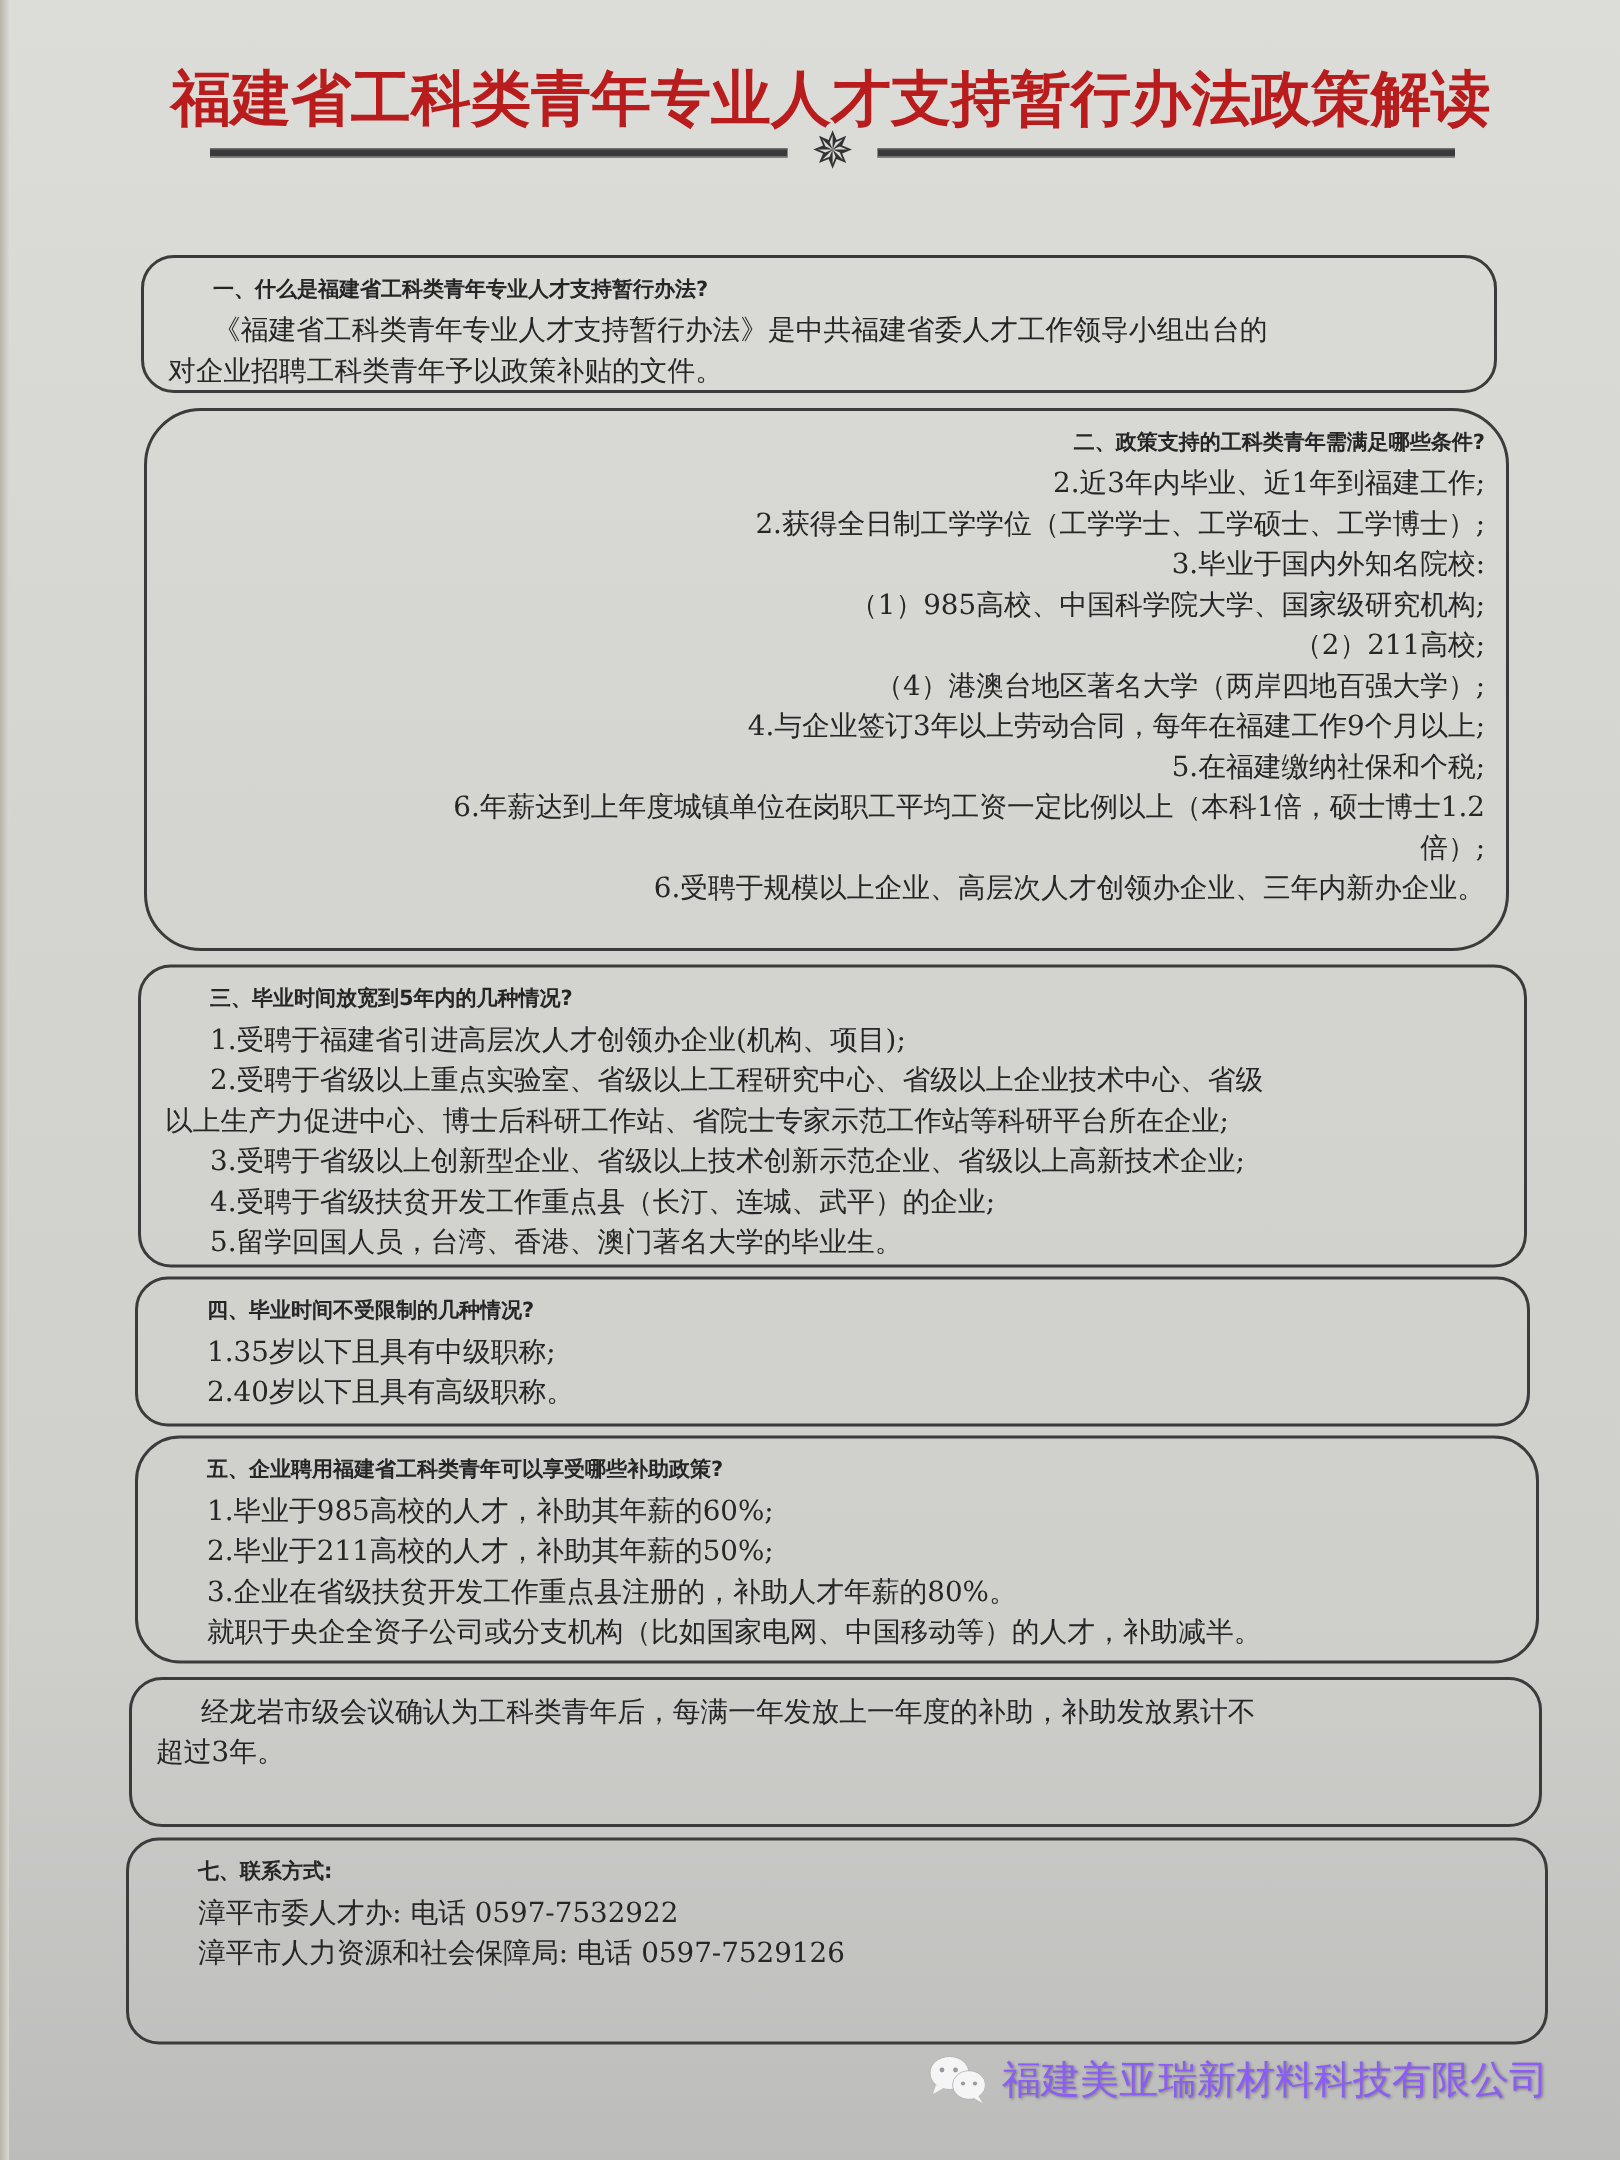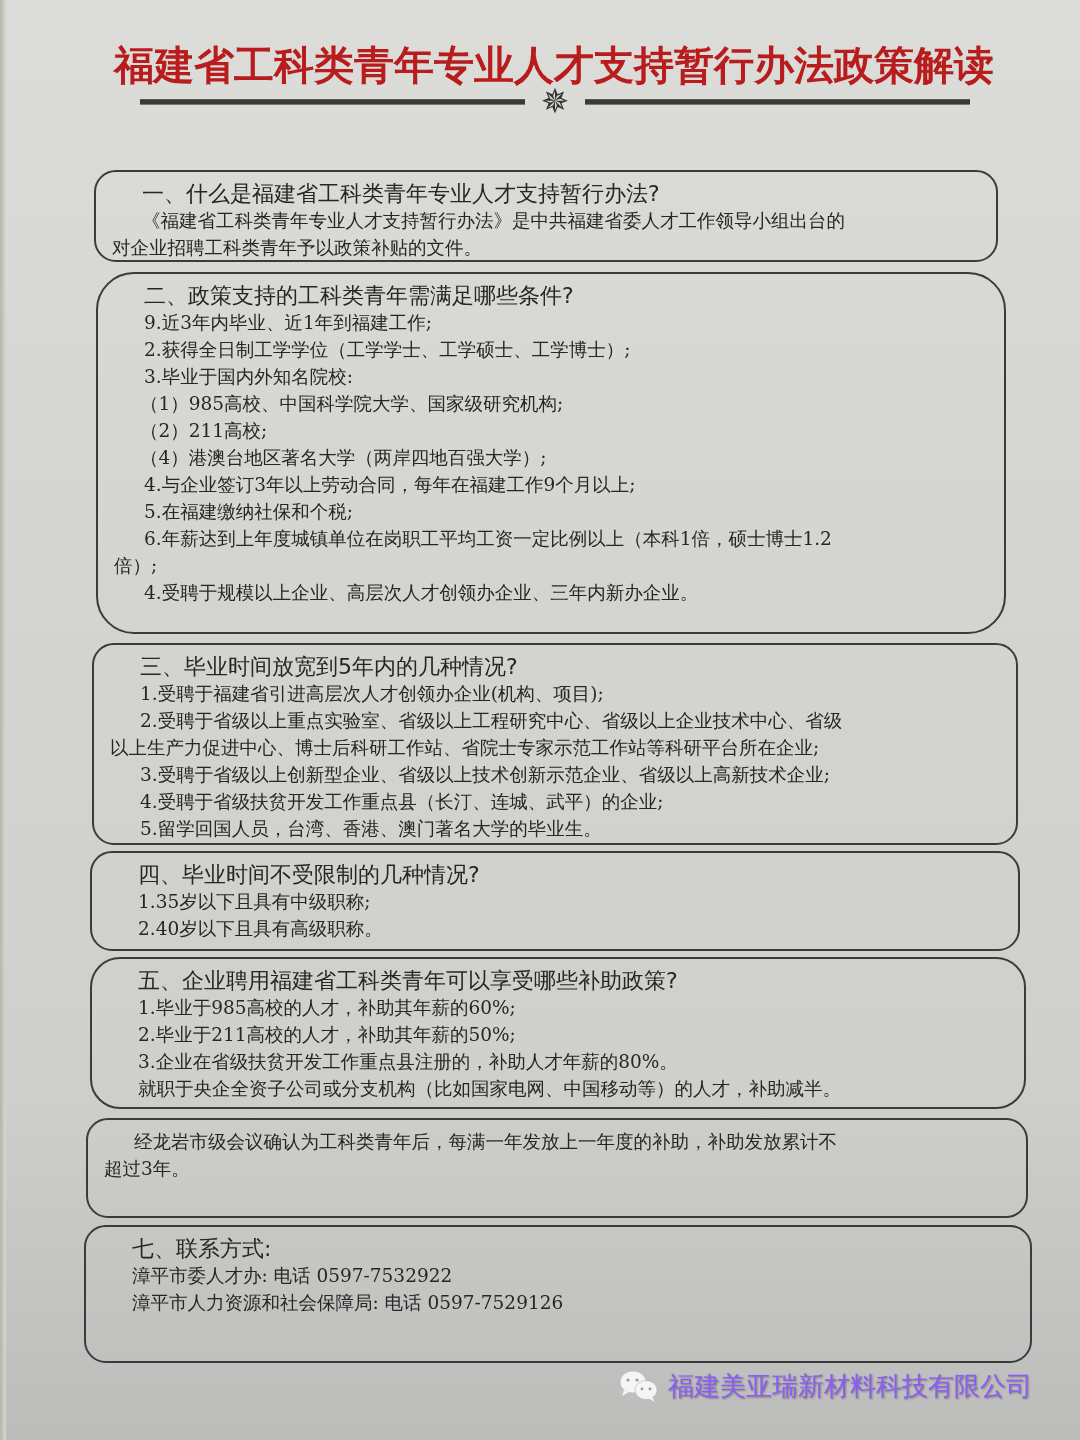--- a/index.html
+++ b/index.html
@@ -29,26 +29,26 @@
     .ornament .line.r { right: 0; width: 385px; }
     .ornament .star {
       position: absolute; left: 395px; top: -4px; width: 40px; text-align: center;
       font-size: 34px; line-height: 34px; color: #333;
     }
     .box {
       position: absolute; border: 2.5px solid #3b3b3b; border-radius: 22px;
       box-sizing: border-box; padding: 8px 14px 6px 16px;
       font-size: 18.5px; line-height: 27px;
     }
-    .box .h { font-weight: normal; padding-left: 30px; font-family: "DejaVu Sans", sans-serif; font-size: 22px; }
+    .box .h { font-weight: bold; padding-left: 30px; font-family: "DejaVu Sans", sans-serif; font-size: 14px; }
     .box .p { padding-left: 30px; }
     .box .p.sub { padding-left: 26px; }
     .box .p.cont { padding-left: 0; }
     .b1 { left: 94px; top: 170px; width: 904px; height: 92px; }
-    .b2 { left: 96px; top: 272px; width: 910px; height: 362px; border-radius: 38px; }
+    .b2 { left: 96px; top: 272px; width: 910px; height: 362px; border-radius: 38px; text-align: right; }
     .b3 { left: 92px; top: 643px; width: 926px; height: 202px; }
     .b4 { left: 90px; top: 851px; width: 930px; height: 100px; }
     .b5 { left: 90px; top: 957px; width: 936px; height: 152px; border-radius: 30px; }
     .b6 { left: 86px; top: 1118px; width: 942px; height: 100px; }
     .b7 { left: 84px; top: 1225px; width: 948px; height: 138px; }
     .watermark {
       position: absolute; left: 618px; top: 1368px; height: 36px;
       display: flex; align-items: center;
       font-family: "DejaVu Sans", sans-serif; font-size: 26px; color: #8b5cf6;
       text-shadow: 1px 1px 2px rgba(0,0,0,0.35);
@@ -69,31 +69,31 @@
 </div>
 
 <div class="box b1">
   <div class="h">一、什么是福建省工科类青年专业人才支持暂行办法?</div>
   <div class="p">《福建省工科类青年专业人才支持暂行办法》是中共福建省委人才工作领导小组出台的</div>
   <div class="p cont">对企业招聘工科类青年予以政策补贴的文件。</div>
 </div>
 
 <div class="box b2">
   <div class="h">二、政策支持的工科类青年需满足哪些条件?</div>
-  <div class="p">9.近3年内毕业、近1年到福建工作;</div>
+  <div class="p">2.近3年内毕业、近1年到福建工作;</div>
   <div class="p">2.获得全日制工学学位（工学学士、工学硕士、工学博士）;</div>
   <div class="p">3.毕业于国内外知名院校:</div>
   <div class="p sub">（1）985高校、中国科学院大学、国家级研究机构;</div>
   <div class="p sub">（2）211高校;</div>
   <div class="p sub">（4）港澳台地区著名大学（两岸四地百强大学）;</div>
   <div class="p">4.与企业签订3年以上劳动合同，每年在福建工作9个月以上;</div>
   <div class="p">5.在福建缴纳社保和个税;</div>
   <div class="p">6.年薪达到上年度城镇单位在岗职工平均工资一定比例以上（本科1倍，硕士博士1.2</div>
   <div class="p cont">倍）;</div>
-  <div class="p">4.受聘于规模以上企业、高层次人才创领办企业、三年内新办企业。</div>
+  <div class="p">6.受聘于规模以上企业、高层次人才创领办企业、三年内新办企业。</div>
 </div>
 
 <div class="box b3">
   <div class="h">三、毕业时间放宽到5年内的几种情况?</div>
   <div class="p">1.受聘于福建省引进高层次人才创领办企业(机构、项目);</div>
   <div class="p">2.受聘于省级以上重点实验室、省级以上工程研究中心、省级以上企业技术中心、省级</div>
   <div class="p cont">以上生产力促进中心、博士后科研工作站、省院士专家示范工作站等科研平台所在企业;</div>
   <div class="p">3.受聘于省级以上创新型企业、省级以上技术创新示范企业、省级以上高新技术企业;</div>
   <div class="p">4.受聘于省级扶贫开发工作重点县（长汀、连城、武平）的企业;</div>
   <div class="p">5.留学回国人员，台湾、香港、澳门著名大学的毕业生。</div>

